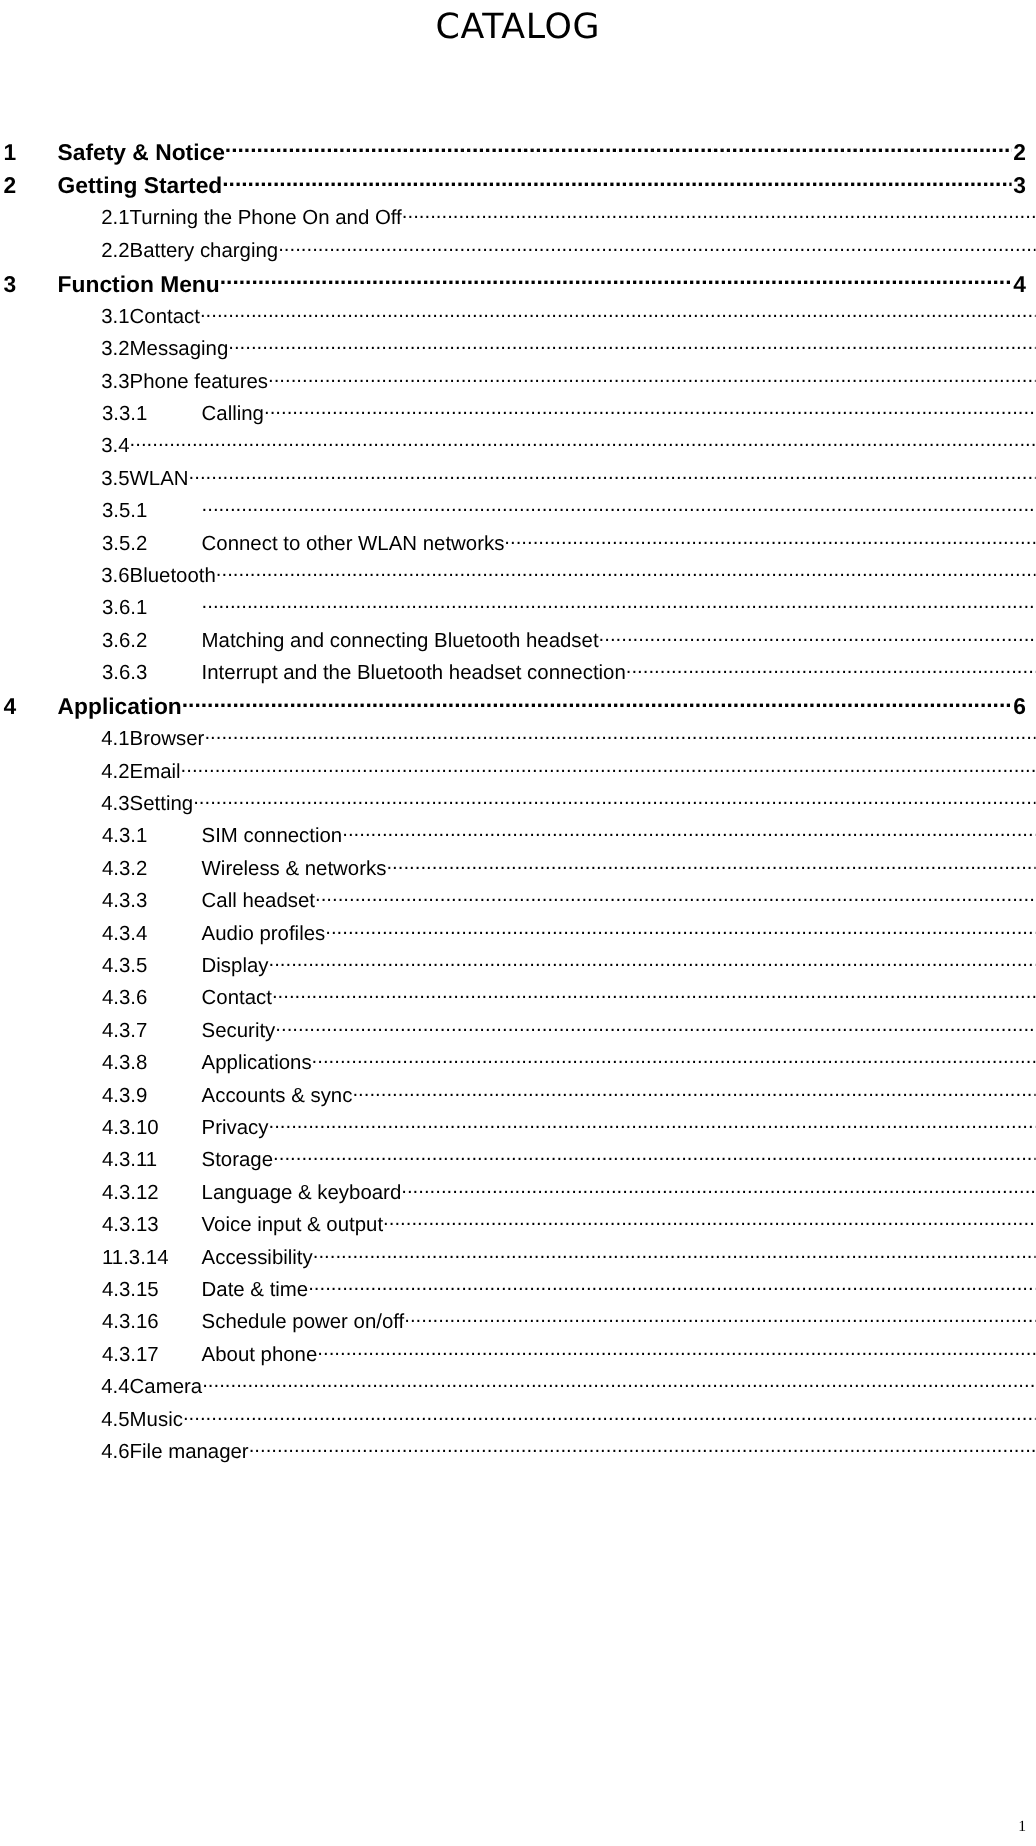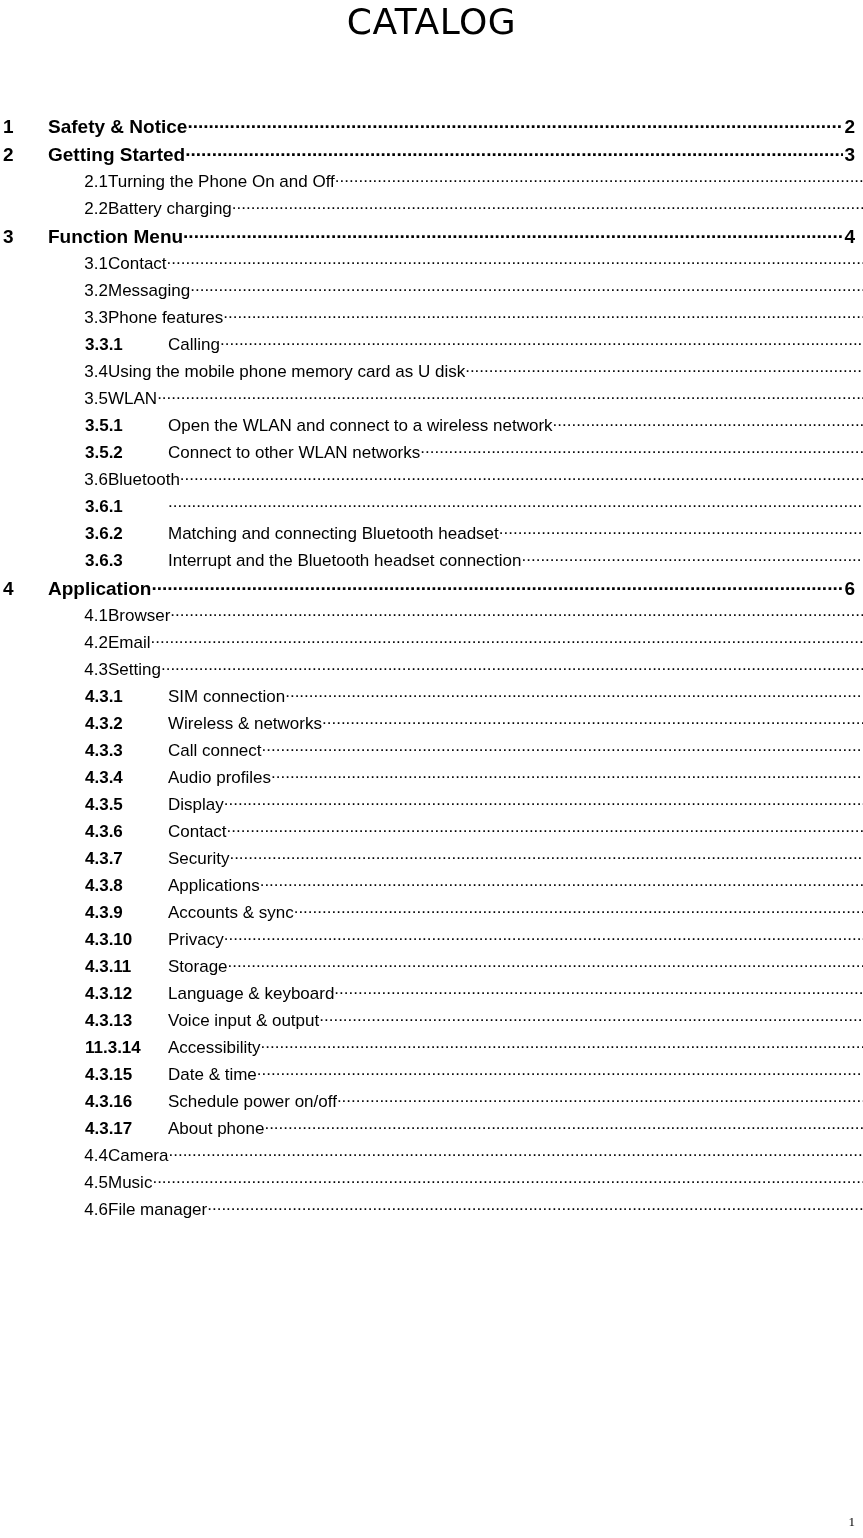--- a/index.html
+++ b/index.html
@@ -21,21 +21,21 @@
     width: 863px;
     height: 1538px;
     box-sizing: border-box;
   }
 
   
   .doc-title {
     text-align: center;
     font-family: "DejaVu Sans", sans-serif;
     font-weight: 400;
-    font-size: 36px;
+    font-size: 29px;
     line-height: 36px;
     letter-spacing: 0.5px;
     padding-top: 4px;
     color: #000;
   }
 
   
   .toc {
     margin-top: 74px;
     padding: 0 8px 0 3px;
@@ -103,21 +103,21 @@
   .lvl2 .toc-num   { width: 66px; text-align: right; }
   .lvl2 .toc-leader::after { font-size: 17px; }
 
   
   .lvl3 {
     font-weight: normal;
     font-size: 17px;
     padding-left: 82px;
     height: 27px;
   }
-  .lvl3 .toc-num   { width: 83px; font-weight: bold; }
+  .lvl3 .toc-num   { width: 83px; }
   .lvl3 .toc-leader::after { font-size: 17px; }
 
   
   .page-footer {
     position: absolute;
     right: 8px;
     bottom: 8px;
     font-size: 13px;
     line-height: 16px;
     font-family: "Liberation Serif", serif;
@@ -175,31 +175,29 @@
         <span class="toc-label">Phone features</span>
         <span class="toc-leader"></span>
       </div>
       <div class="toc-row lvl3">
         <span class="toc-num">3.3.1</span>
         <span class="toc-label">Calling</span>
         <span class="toc-leader"></span>
       </div>
       <div class="toc-row lvl2">
         <span class="toc-num">3.4</span>
-        <span class="toc-label">Using the mobile phone memory card as U disk</span>
         <span class="toc-leader"></span>
       </div>
       <div class="toc-row lvl2">
         <span class="toc-num">3.5</span>
         <span class="toc-label">WLAN</span>
         <span class="toc-leader"></span>
       </div>
       <div class="toc-row lvl3">
         <span class="toc-num">3.5.1</span>
-        <span class="toc-label">Open the WLAN and connect to a wireless network</span>
         <span class="toc-leader"></span>
       </div>
       <div class="toc-row lvl3">
         <span class="toc-num">3.5.2</span>
         <span class="toc-label">Connect to other WLAN networks</span>
         <span class="toc-leader"></span>
       </div>
       <div class="toc-row lvl2">
         <span class="toc-num">3.6</span>
         <span class="toc-label">Bluetooth</span>
@@ -245,21 +243,21 @@
         <span class="toc-label">SIM connection</span>
         <span class="toc-leader"></span>
       </div>
       <div class="toc-row lvl3">
         <span class="toc-num">4.3.2</span>
         <span class="toc-label">Wireless &amp; networks</span>
         <span class="toc-leader"></span>
       </div>
       <div class="toc-row lvl3">
         <span class="toc-num">4.3.3</span>
-        <span class="toc-label">Call connect</span>
+        <span class="toc-label">Call headset</span>
         <span class="toc-leader"></span>
       </div>
       <div class="toc-row lvl3">
         <span class="toc-num">4.3.4</span>
         <span class="toc-label">Audio profiles</span>
         <span class="toc-leader"></span>
       </div>
       <div class="toc-row lvl3">
         <span class="toc-num">4.3.5</span>
         <span class="toc-label">Display</span>

